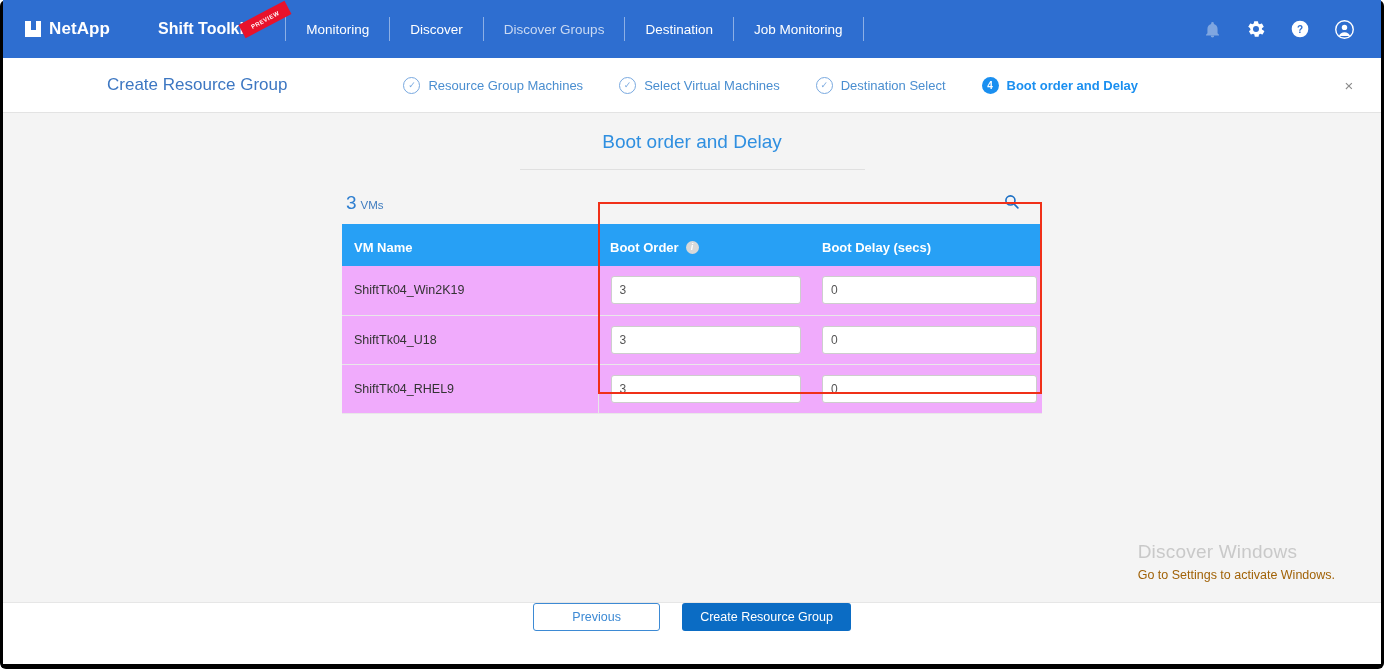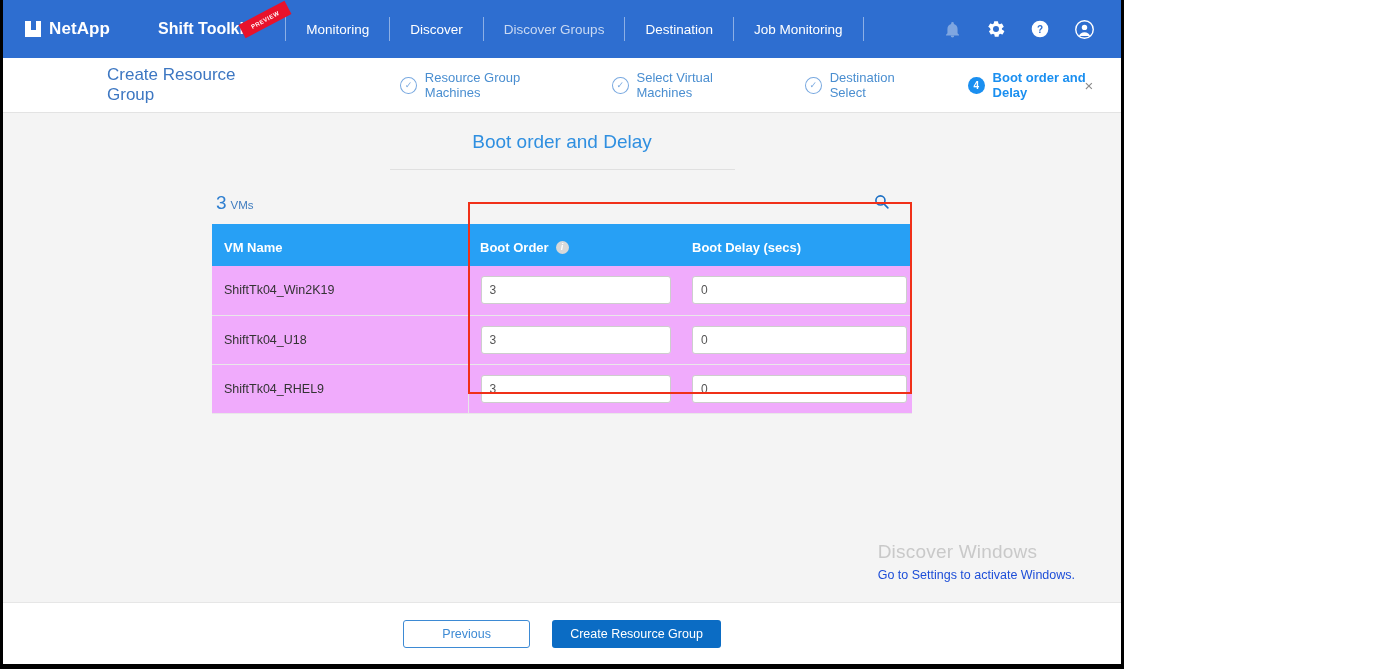--- a/index.html
+++ b/index.html
@@ -4,25 +4,26 @@
 <style>
   * { box-sizing: border-box; margin: 0; padding: 0; }
   html, body {
     width: 1384px; height: 669px;
     font-family: "Liberation Sans", sans-serif;
     background: #ffffff;
     overflow: hidden;
   }
   #app {
     position: relative;
-    width: 1124px; height: 669px;
+    width: 1384px; height: 669px;
     background: #f4f4f4;
     border-left: 3px solid #000;
     border-right: 3px solid #000;
     border-bottom: 5px solid #000;
+    border-radius: 6px;
   }
 
   
   .topnav {
     height: 58px;
     background: #2e6ed0;
     display: flex;
     align-items: center;
     padding: 0 0 0 22px;
     position: relative;
@@ -175,28 +176,28 @@
     z-index: 5;
   }
 
   
   .watermark {
     position: absolute; right: 46px; bottom: 20px;
     text-align: left; color: #c3c3c3;
     user-select: none;
   }
   .wm1 { font-size: 19px; color: #c9c9c9; letter-spacing: .2px; }
-  .wm2 { font-size: 12.5px; color: #1d4ed8; margin-top: 5px; }
+  .wm2 { font-size: 12.5px; color: #a16207; margin-top: 5px; }
 
   
   .footer {
     position: absolute; left: 0; right: 0; bottom: 0;
     height: 62px; background: #ffffff;
     border-top: 1px solid #e6e6e6;
-    display: flex; align-items: center; justify-content: center;
+    display: flex; justify-content: center;
     gap: 22px;
   }
   .btn {
     height: 28px; border-radius: 3px; font-size: 12.5px;
     display: inline-flex; align-items: center; justify-content: center;
     cursor: pointer; font-family: "Liberation Sans", sans-serif;
   }
   .btn-prev {
     width: 127px; background: #fff;
     border: 1px solid #3d8ad4; color: #3d8ad4;

